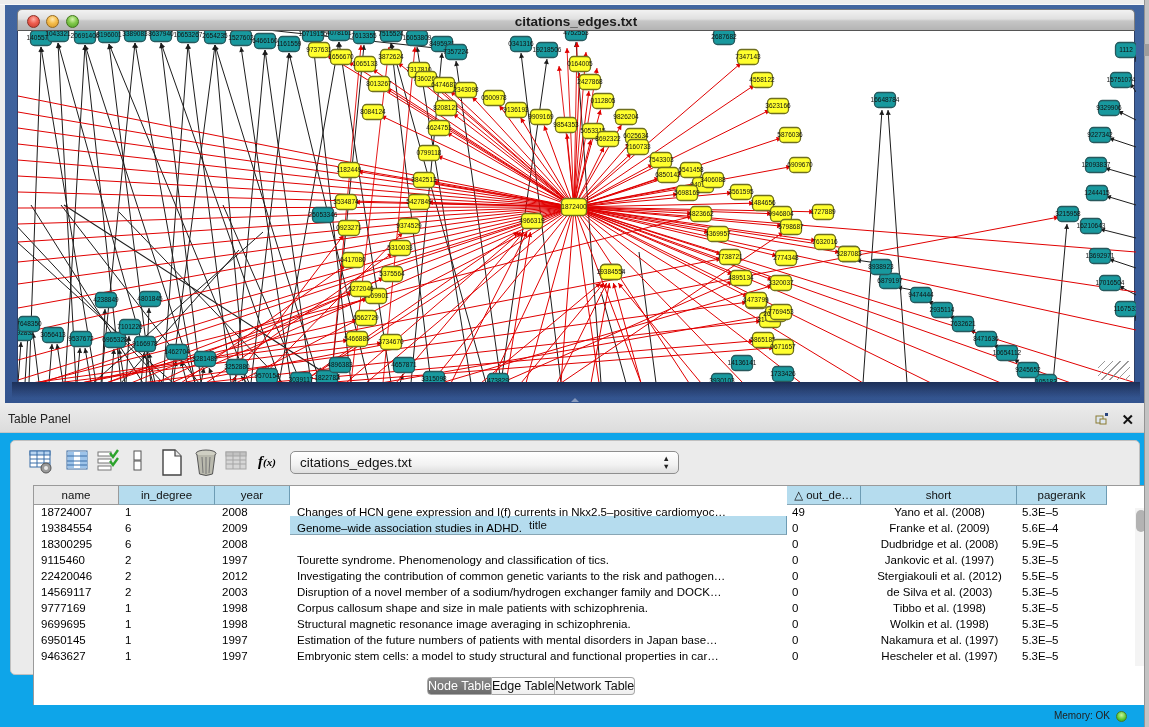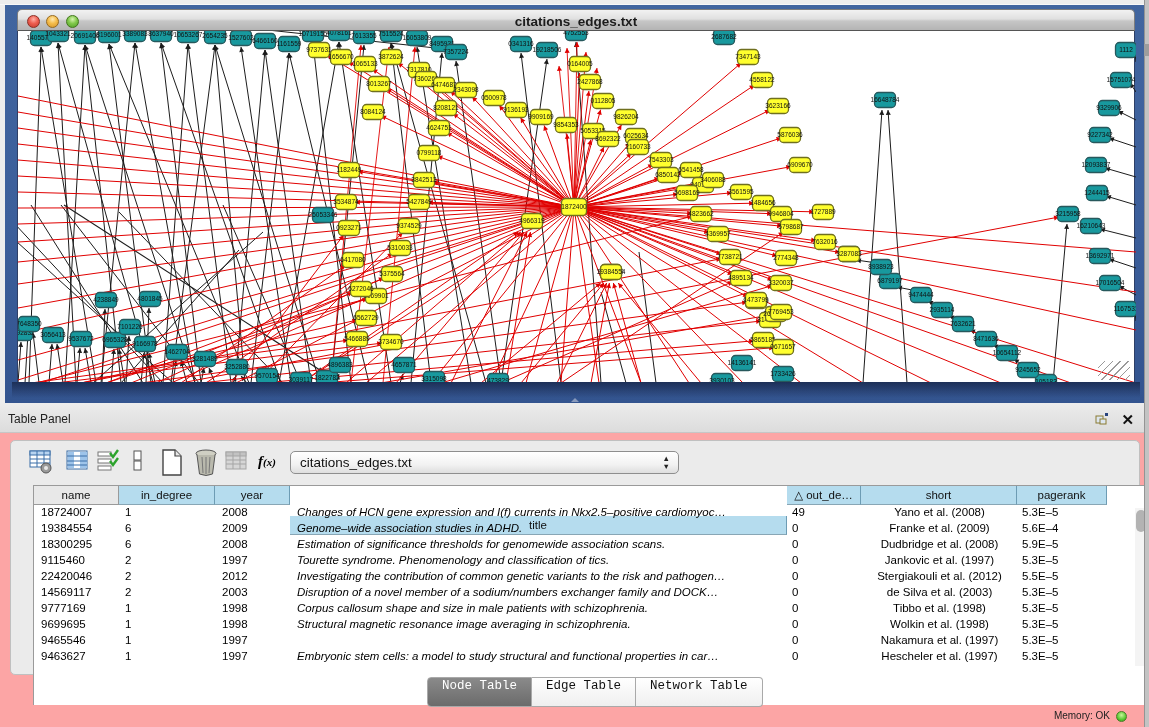--- a/index.html
+++ b/index.html
@@ -22,21 +22,21 @@
 #titlebar .title { position:absolute; width:100%; text-align:center; top:4px;
   font-size:13.5px; font-weight:bold; color:#1c1c1c; }
 .tl { position:absolute; top:4.5px; width:13px; height:13px; border-radius:50%; }
 #tl-r { left:8.5px; background:radial-gradient(circle at 50% 30%,#ffb0a6 0%,#ee5f51 45%,#c33a2c 100%); border:1px solid #8d2e24; }
 #tl-y { left:28px; background:radial-gradient(circle at 50% 30%,#ffe9b0 0%,#f5bd4b 45%,#d4952a 100%); border:1px solid #96691e; }
 #tl-g { left:47.5px; background:radial-gradient(circle at 50% 30%,#d6f3af 0%,#82c94c 45%,#4e9e27 100%); border:1px solid #42761c; }
 #canvas { position:absolute; left:17px; top:31px; width:1118px; height:351px; background:#ffffff; border-left:1px solid #2e3f66; border-right:1px solid #2e3f66; }
 #grip { position:absolute; left:1080px; top:330px; width:32px; height:19px;
   background:repeating-linear-gradient(135deg,transparent 0 4.5px,#9a9a9a 4.5px 5.5px); }
 
-#tpanel { position:absolute; left:0; top:403px; width:1144px; height:324px; background:#fca5a5; }
+#tpanel { position:absolute; left:0; top:403px; width:1144px; height:324px; background:#0ea5e9; }
 #tphead { position:absolute; left:0; top:0; width:100%; height:30px;
   background:linear-gradient(180deg,#ececec,#dcdcdc); border-bottom:1px solid #c6c6c6; }
 #tphead .t { position:absolute; left:8px; top:9px; font-size:12px; color:#222; }
 #tpclose { position:absolute; right:10px; top:8px; font-size:15px; font-weight:bold; color:#111; }
 #tpfloat { position:absolute; right:36px; top:9px; width:13px; height:13px; }
 #container { position:absolute; left:10px; top:37px; width:1130px; height:235px;
   background:#ebebeb; border:1px solid #c0c0c0; border-radius:5px; }
 
 #toolbar { position:absolute; left:0; top:0; width:100%; height:44px; }
 .ticon { position:absolute; top:8px; }
@@ -50,29 +50,29 @@
 #thead { position:absolute; left:0; top:0; width:100%; height:19px; font-size:11.5px; }
 #thead .hc { position:absolute; top:0; height:19px; background:#b5dcee;
   border-right:1px solid #6d9cb4; border-bottom:1px solid #88a6b5; text-align:center; line-height:18px; color:#111; }
 #thead .grey { background:#e8e8e8; border-right:1px solid #9a9a9a; border-bottom:1px solid #9a9a9a; }
 #tbody { position:absolute; left:0; top:19px; width:100%; }
 .trow { position:relative; height:16px; font-size:11.5px; color:#000; white-space:nowrap; }
 .trow div { position:absolute; top:1px; overflow:hidden; }
 .c0 { left:7px; width:80px; }
 .c1 { left:91px; width:90px; }
 .c2 { left:188px; width:70px; }
-.c3 { left:263px; width:490px;font-style:italic; }
+.c3 { left:263px; width:490px; }
 .c4 { left:758px; width:68px; }
 .c5 { left:828px; width:155px; text-align:center; }
 .c6 { left:988px; width:90px; }
 #vscroll { position:absolute; right:4px; top:22px; width:12px; height:158px; background:#f4f4f4; }
 #vthumb { position:absolute; left:1px; top:2px; width:10px; height:22px; background:#b3b3b3; border-radius:5px; }
 
 #tabs { position:absolute; left:427px; top:274px; height:18px; font-size:12.5px; }
-.tab { float:left; height:30px; line-height:17px; padding:0 14px; background:linear-gradient(180deg,#ffffff,#efefef); border:1px solid #a9a9a9; border-left:none; color:#111;font-family:Liberation Mono, monospace; }
+.tab { float:left; height:18px; line-height:17px; padding:0 0; background:linear-gradient(180deg,#ffffff,#efefef); border:1px solid #a9a9a9; border-left:none; color:#111; }
 #tab1 { border-left:1px solid #a9a9a9; border-radius:4px 0 0 4px;
   background:linear-gradient(180deg,#8a8a8a,#6b6b6b); color:#fff; }
 #tab3 { border-radius:0 4px 4px 0; }
 #memory { position:absolute; right:34px; bottom:6px; font-size:10px; color:#222; }
 #memdot { position:absolute; right:17px; bottom:5px; width:11px; height:11px; border-radius:50%;
   background:radial-gradient(circle at 50% 35%,#c8f59a,#58c832 60%,#2f9a18); border:1px solid #4a7a28; }
 #splitter { position:absolute; left:571px; top:398px; width:0; height:0;
   border-left:4px solid transparent; border-right:4px solid transparent; border-bottom:4px solid #8899bb; }
 </style></head>
 <body>
@@ -876,21 +876,20 @@
               <div class="c2">2009</div>
               <div class="c3">Genome–wide association studies in ADHD.</div>
               <div class="c4">0</div>
               <div class="c5">Franke et al. (2009)</div>
               <div class="c6">5.6E–4</div>
             </div>
 <div class="trow">
               <div class="c0">18300295</div>
               <div class="c1">6</div>
               <div class="c2">2008</div>
-              <div class="c3">Estimation of significance thresholds for genomewide association scans.</div>
               <div class="c4">0</div>
               <div class="c5">Dudbridge et al. (2008)</div>
               <div class="c6">5.9E–5</div>
             </div>
 <div class="trow">
               <div class="c0">9115460</div>
               <div class="c1">2</div>
               <div class="c2">1997</div>
               <div class="c3">Tourette syndrome. Phenomenology and classification of tics.</div>
               <div class="c4">0</div>
@@ -903,21 +902,21 @@
               <div class="c2">2012</div>
               <div class="c3">Investigating the contribution of common genetic variants to the risk and pathogen…</div>
               <div class="c4">0</div>
               <div class="c5">Stergiakouli et al. (2012)</div>
               <div class="c6">5.5E–5</div>
             </div>
 <div class="trow">
               <div class="c0">14569117</div>
               <div class="c1">2</div>
               <div class="c2">2003</div>
-              <div class="c3">Disruption of a novel member of a sodium/numbers exchanger family and DOCK…</div>
+              <div class="c3">Disruption of a novel member of a sodium/hydrogen exchanger family and DOCK…</div>
               <div class="c4">0</div>
               <div class="c5">de Silva et al. (2003)</div>
               <div class="c6">5.3E–5</div>
             </div>
 <div class="trow">
               <div class="c0">9777169</div>
               <div class="c1">1</div>
               <div class="c2">1998</div>
               <div class="c3">Corpus callosum shape and size in male patients with schizophrenia.</div>
               <div class="c4">0</div>
@@ -927,23 +926,24 @@
 <div class="trow">
               <div class="c0">9699695</div>
               <div class="c1">1</div>
               <div class="c2">1998</div>
               <div class="c3">Structural magnetic resonance image averaging in schizophrenia.</div>
               <div class="c4">0</div>
               <div class="c5">Wolkin et al. (1998)</div>
               <div class="c6">5.3E–5</div>
             </div>
 <div class="trow">
-              <div class="c0">9465546</div>
+              <div class="c0">6950145</div>
               <div class="c1">1</div>
               <div class="c2">1997</div>
+              <div class="c3">Estimation of the future numbers of patients with mental disorders in Japan base…</div>
               <div class="c4">0</div>
               <div class="c5">Nakamura et al. (1997)</div>
               <div class="c6">5.3E–5</div>
             </div>
 <div class="trow">
               <div class="c0">9463627</div>
               <div class="c1">1</div>
               <div class="c2">1997</div>
               <div class="c3">Embryonic stem cells: a model to study structural and functional properties in car…</div>
               <div class="c4">0</div>

